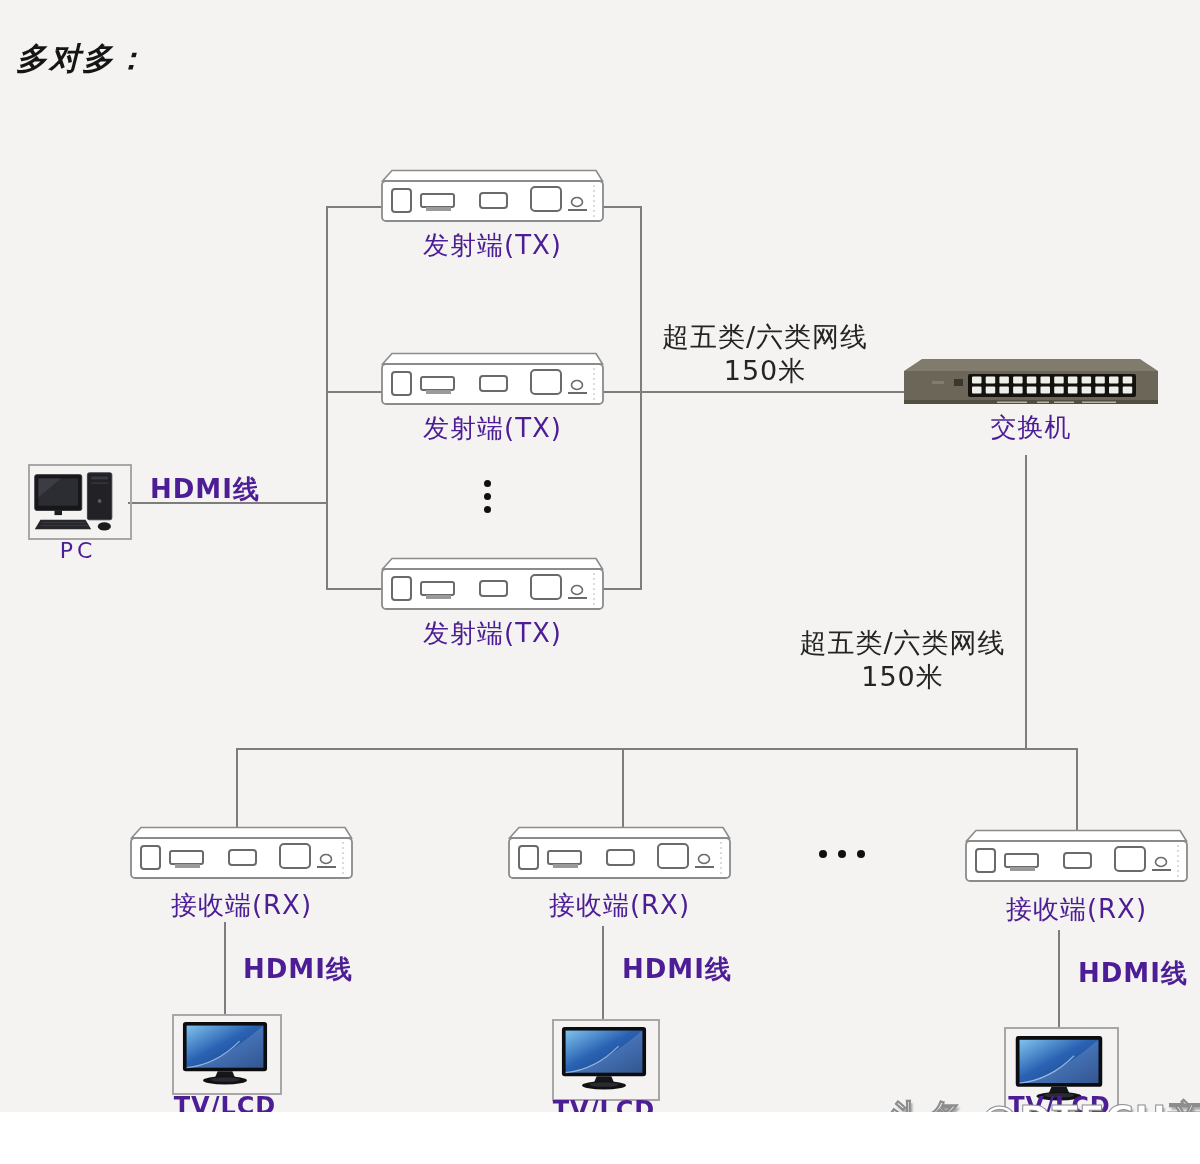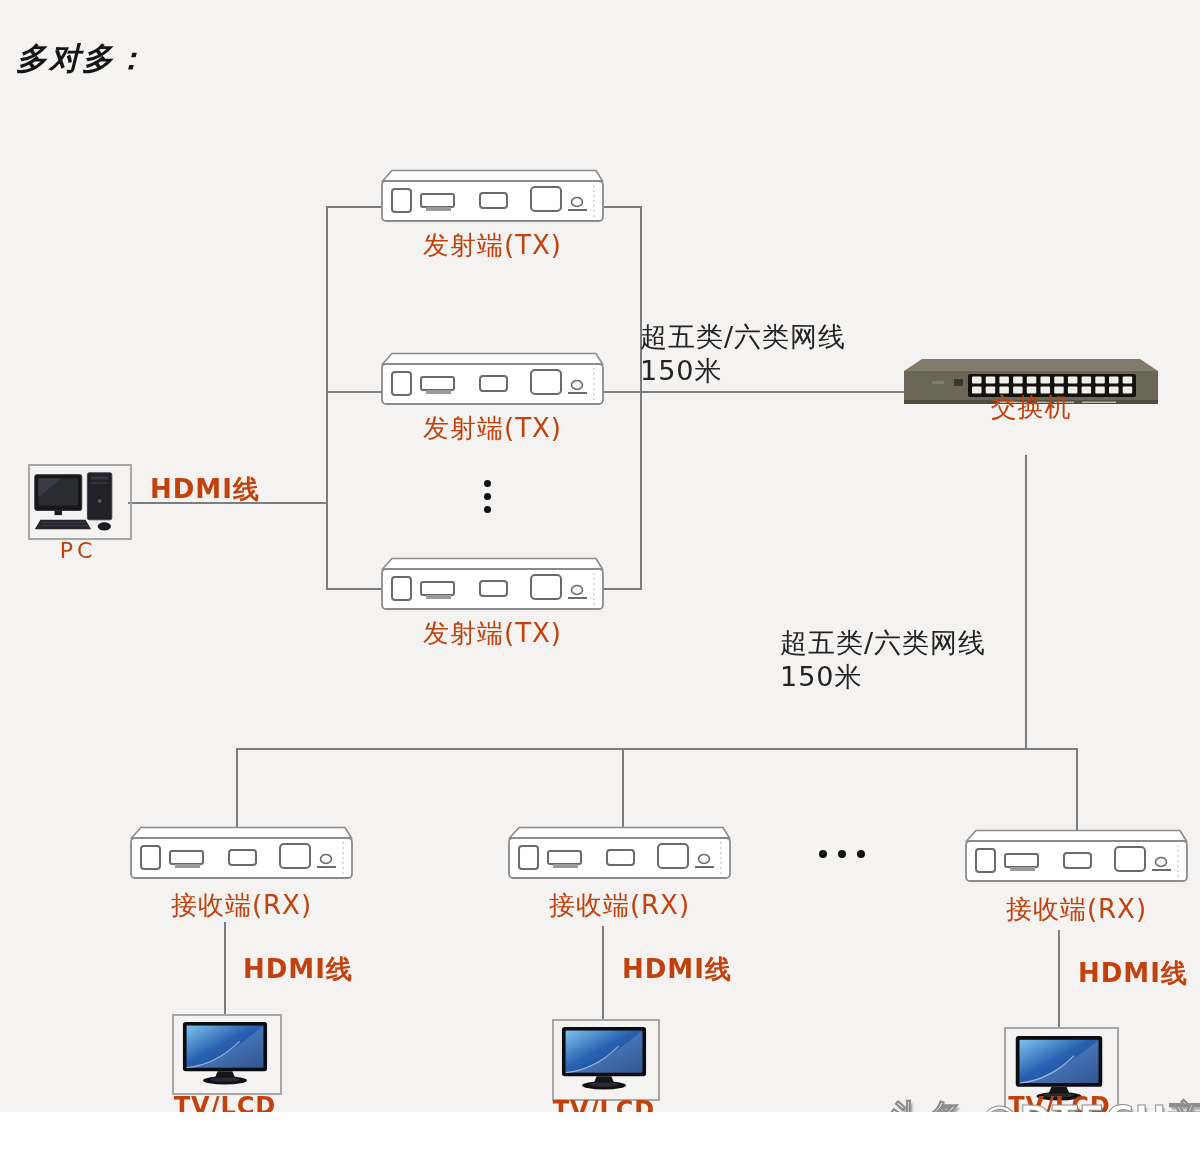--- a/index.html
+++ b/index.html
@@ -5,34 +5,34 @@
   html,body { margin:0; padding:0; }
   .canvas {
     position:relative; width:1200px; height:1112px;
     background:#f4f3f1; overflow:hidden;
     font-family:"DejaVu Sans","Liberation Sans",sans-serif;
     color:#262626;
   }
   .ln { position:absolute; background:#7d7d7d; }
   .ln.h { height:2px; }
   .ln.v { width:2px; }
-  .lbl { position:absolute; font-size:26px; text-align:center; letter-spacing:1px; color:#c2410c; }
+  .lbl { position:absolute; font-size:26px; text-align:center; letter-spacing:1px; color:#4c1d95; }
   .lbl.left { text-align:left;font-weight:bold; }
   .title {
     position:absolute; left:16px; top:38px;
     font-size:31px; font-weight:bold; font-style:italic;
     letter-spacing:2px; color:#151515;
   }
   .dev { position:absolute; }
   .outline { position:absolute; border:2px solid #a7a7a7; background:transparent; }
   .vdots { position:absolute; left:484px; top:480px; display:flex; flex-direction:column; gap:6px; }
   .vdots i, .hdots i { display:block; width:7px; height:7px; border-radius:50%; background:#101010; }
   .hdots { position:absolute; left:819px; top:850px; display:flex; flex-direction:row; gap:11px; }
   .hdots i { width:8px; height:8px; }
-  .cablelabel { position:absolute; font-size:27px; font-weight:500; text-align:left; line-height:34px; color:#242424; letter-spacing:1px; }
+  .cablelabel { position:absolute; font-size:27px; font-weight:500; text-align:center; line-height:34px; color:#242424; letter-spacing:1px; }
   .watermark {
     position:absolute; left:888px; top:1094px; z-index:6;
     font-size:38px; font-weight:bold; white-space:nowrap;
     color:#ffffff; letter-spacing:1px;
     -webkit-text-stroke:1px #8d8d8d;
     text-shadow:2px 3px 2px rgba(110,110,110,0.55);
   }
   .tvlbl { font-size:24px; font-weight:bold; letter-spacing:1px; }
   .pclbl { font-size:22px; letter-spacing:4px; }
 </style>
@@ -177,21 +177,21 @@
     <div>150米</div>
   </div>
   <div class="cablelabel" style="left:780px;top:626px;width:245px">
     <div>超五类/六类网线</div>
     <div>150米</div>
   </div>
 
   <svg class="dev" style="left:902px;top:356px" width="258" height="54" viewBox="0 0 258 54">
       <use href="#sw"></use>
     </svg>
-  <div class="lbl" style="left:902px;top:390px;width:258px">交换机</div>
+  <div class="lbl" style="left:902px;top:410px;width:258px">交换机</div>
 
   <svg class="dev" style="left:130px;top:826px" width="223" height="54" viewBox="0 0 223 54">
       <use href="#ext"></use>
     </svg>
   <div class="lbl" style="left:130px;top:888px;width:223px">接收端(RX)</div>
   <svg class="dev" style="left:508px;top:826px" width="223" height="54" viewBox="0 0 223 54">
       <use href="#ext"></use>
     </svg>
   <div class="lbl" style="left:508px;top:888px;width:223px">接收端(RX)</div>
   <svg class="dev" style="left:965px;top:829px" width="223" height="54" viewBox="0 0 223 54">

